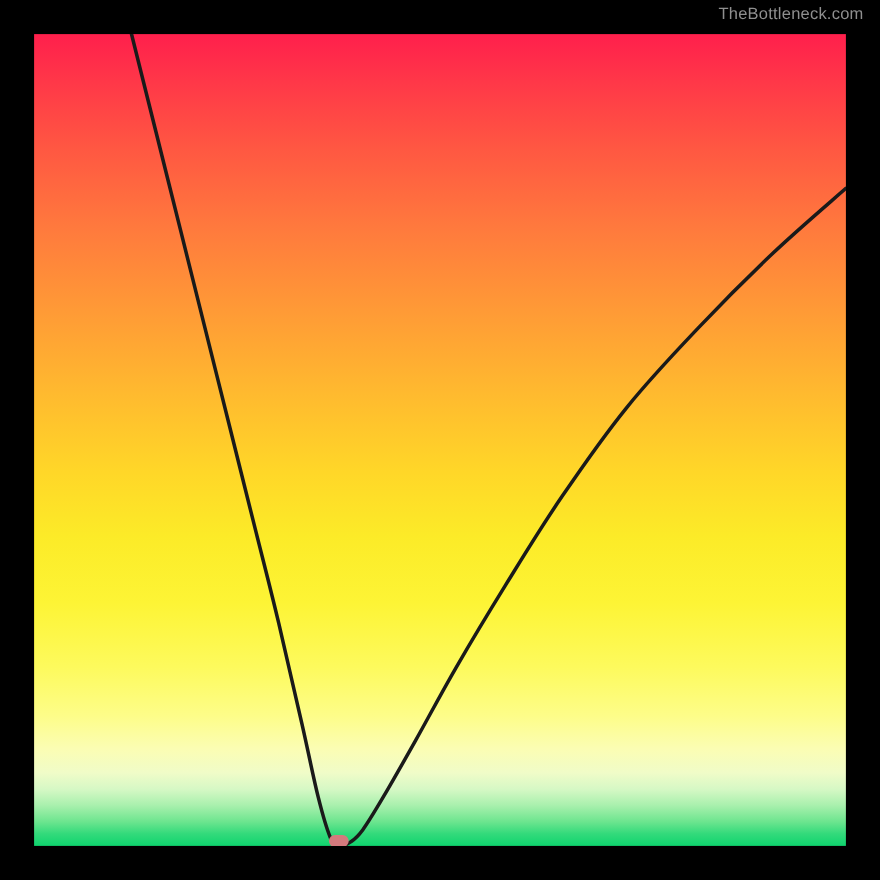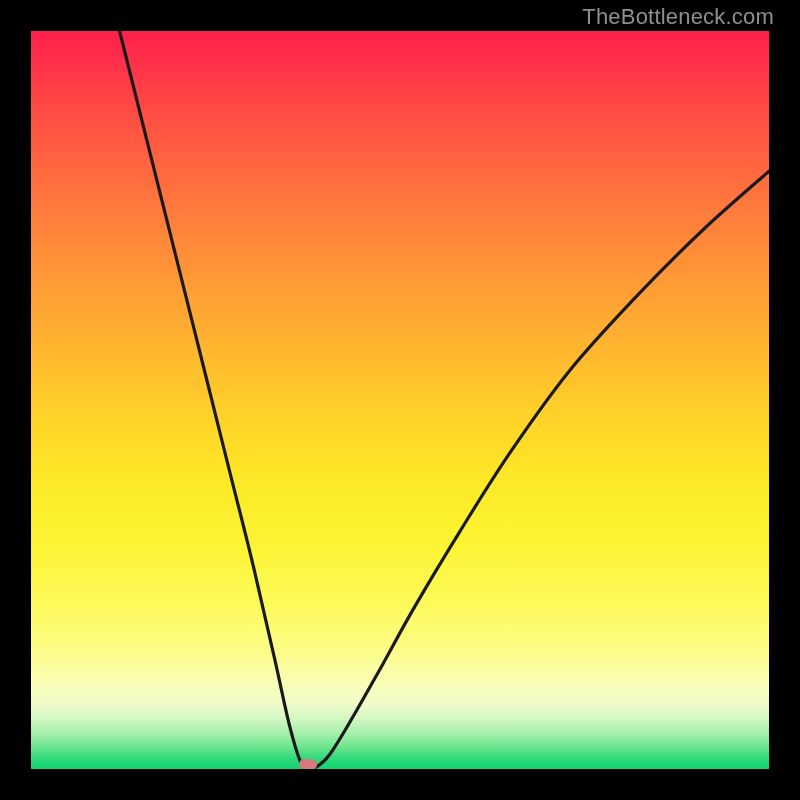--- a/index.html
+++ b/index.html
@@ -14,23 +14,23 @@
     position: absolute;
     left: 0;
     top: 0;
     width: 800px;
     height: 800px;
     background: #000;
   }
   .watermark {
     position: absolute;
     top: 4px;
-    right: 26px;
+    right: 15px;
     font-family: Arial, Helvetica, sans-serif;
-    font-size: 22px;
+    font-size: 15px;
     color: #8f8f8f;
     letter-spacing: 0.2px;
     font-weight: 500;
   }
   .plot-area {
     position: absolute;
     left: 31px;
     top: 31px;
     width: 738px;
     height: 738px;

